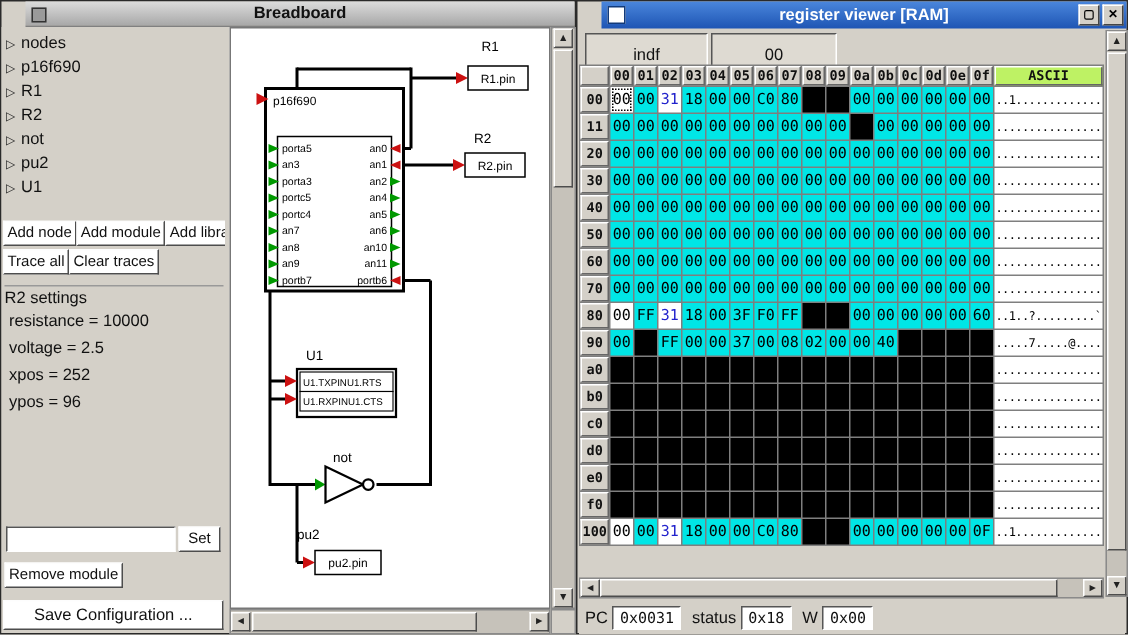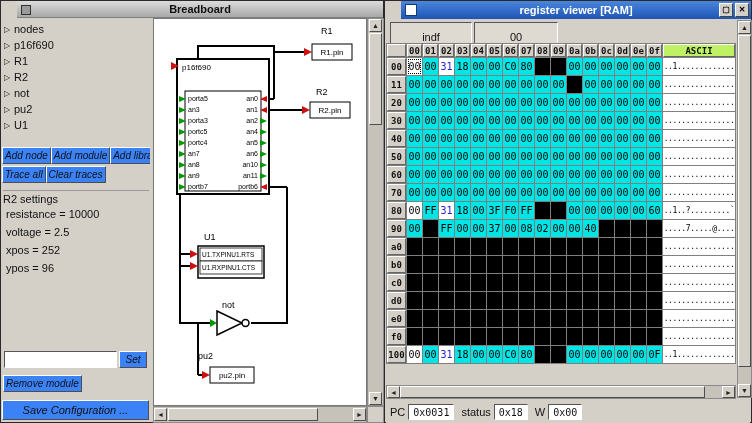--- a/index.html
+++ b/index.html
@@ -15,21 +15,21 @@
   .tb-icon{position:absolute;left:4px;top:4px;width:10px;height:10px;background:#9a9a9a;border:1px solid #333;}
   .tb-icon2{position:absolute;left:4px;top:3px;width:12px;height:12px;background:#fff;border:1px solid #123a7a;}
   .tb-btns{position:absolute;right:2px;top:2px;display:flex;}
   .tbtn{width:14px;height:14px;background:#d4d0c8;border:1px solid;border-color:#fff #444 #444 #fff;font-size:8px;line-height:12px;text-align:center;color:#000;margin-left:2px;}
 
   
   #bb-panel{position:absolute;left:0;top:17px;width:150px;bottom:0;background:#d4d0c8;}
   #tree{position:absolute;top:3px;left:3px;right:2px;}
   .tree-item{height:16px;display:flex;align-items:center;font-size:11px;color:#111;}
   .tree-item .tri{width:10px;font-size:8px;color:#222;}
-  .btn{background:#3b82f6;border:1px solid;border-color:#fdfdfd #4d4d4d #4d4d4d #fdfdfd;font-family:"Liberation Sans",sans-serif;font-size:10px;color:#111;padding:1px 2px;white-space:nowrap;font-style:italic;}
+  .btn{background:#ffffff;border:1px solid;border-color:#fdfdfd #4d4d4d #4d4d4d #fdfdfd;font-family:"Liberation Sans",sans-serif;font-size:10px;color:#111;padding:1px 2px;white-space:nowrap;}
   #btnrow1{position:absolute;top:129px;left:1px;width:148px;display:flex;overflow:hidden;}
   #btnrow2{position:absolute;top:148px;left:1px;display:flex;}
   #btnrow1 .btn,#btnrow2 .btn{height:17px;}
   #settings-title{position:absolute;top:172px;left:2px;right:2px;font-size:11px;color:#111;border-top:1px solid #999;padding-top:2px;}
   #settings-lines{position:absolute;top:190px;left:5px;}
   .set-line{height:18px;font-size:11px;color:#111;}
   #entry-row{position:absolute;top:333px;left:3px;display:flex;align-items:center;}
   #attr-entry{width:113px;height:17px;border:1px solid;border-color:#555 #fff #fff #555;background:#fff;font-size:11px;padding:0 2px;}
   #set-btn{width:28px;height:17px;margin-left:2px;}
   #remove-btn{position:absolute;top:357px;left:2px;height:17px;}

